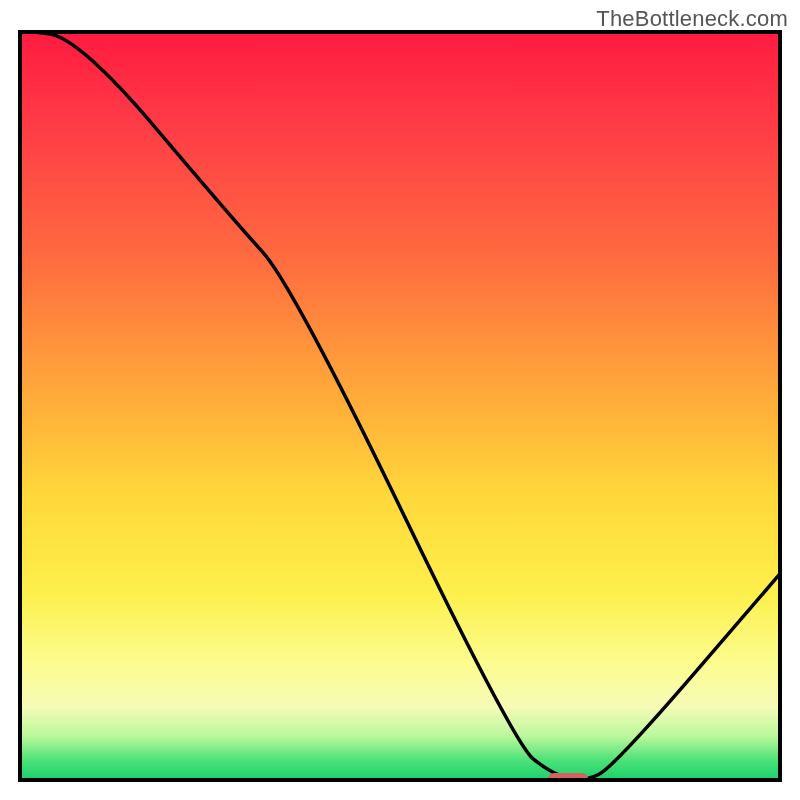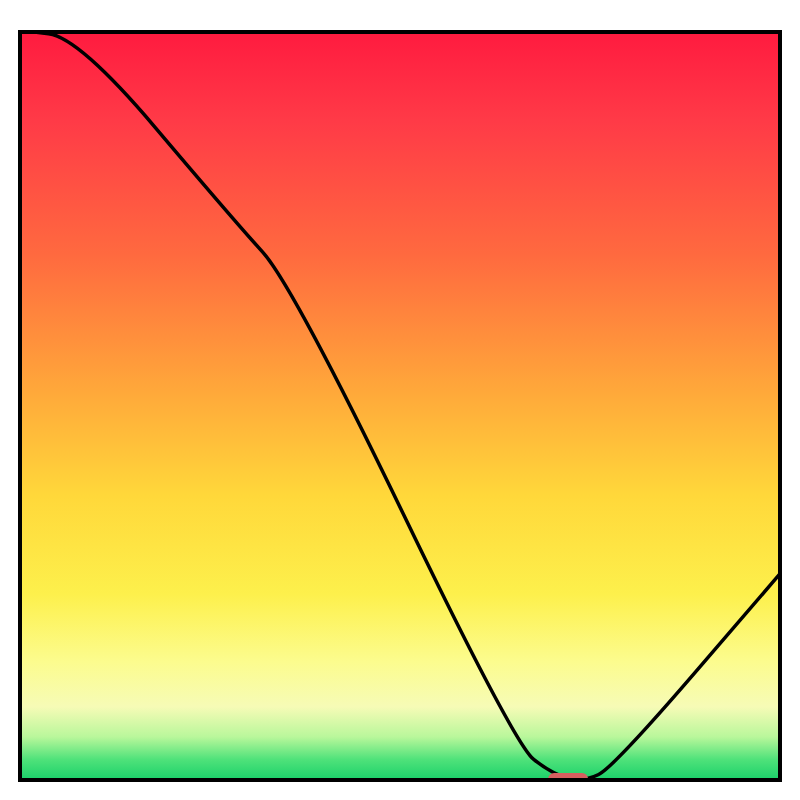--- a/index.html
+++ b/index.html
@@ -67,20 +67,21 @@
     border: 4px solid #000;
     box-sizing: border-box;
     pointer-events: none;
   }
 </style>
 </head>
 <body>
 
 <div class="container">
 
+  <div class="watermark">TheBottleneck.com</div>
 
   <div class="plot-frame">
     <div class="gradient-bg"></div>
 
     <svg class="curve-layer" viewBox="0 0 764 752" preserveAspectRatio="none">
       <path fill="none" stroke="#000" stroke-width="3.5" stroke-linecap="round" stroke-linejoin="round" d="M 0 0 Q 0 0 30.560000000000002 3.759999999999991 Q 61.120000000000005 7.519999999999982 137.52 97.75999999999999 Q 213.92000000000002 188 244.48 221.83999999999997 Q 275.03999999999996 255.67999999999995 385.82 485.03999999999996 Q 496.6 714.4 515.7 729.44 Q 534.8 744.48 550.0799999999999 748.24 Q 565.36 752 580.6400000000001 744.48 Q 595.9200000000001 736.96 679.96 639.2 T 764 541.4399999999999"></path>
       <rect rx="6" ry="6" height="14" x="530.0799999999999" y="743" width="40" fill="#d65f5f"></rect>
     </svg>
 
     <div class="border-layer"></div>

